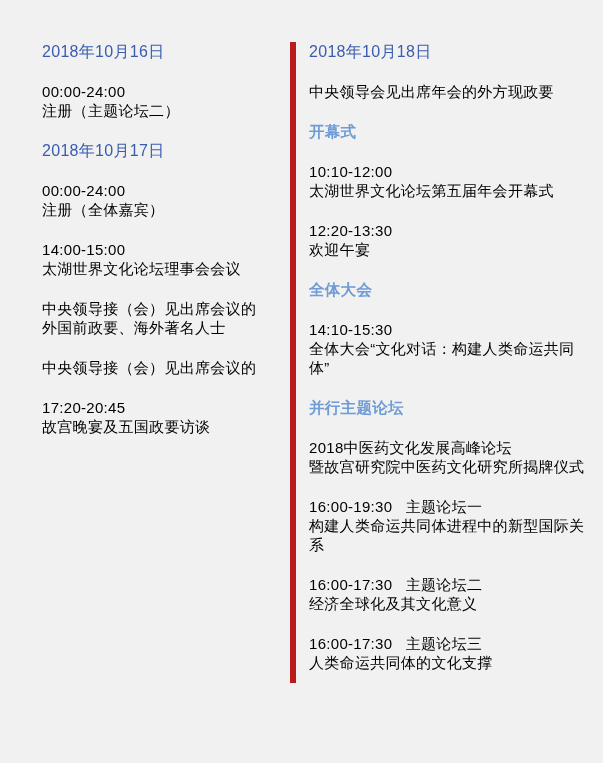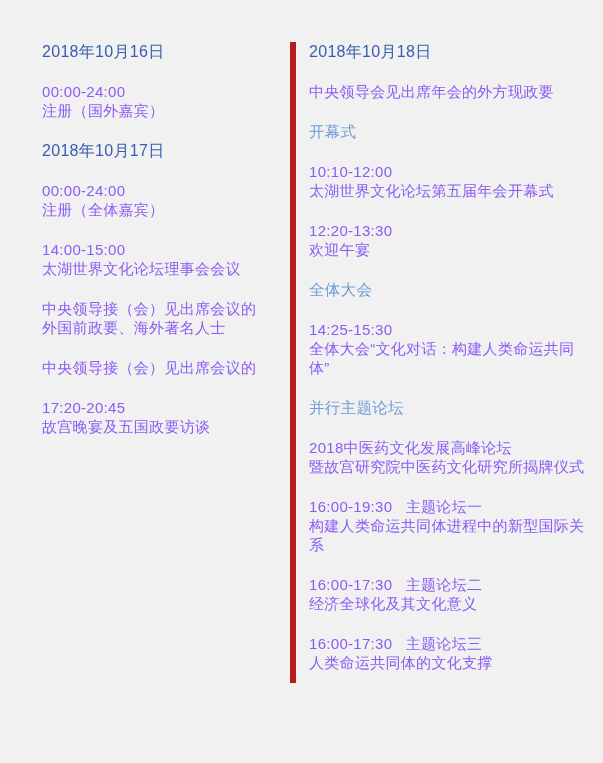--- a/index.html
+++ b/index.html
@@ -45,39 +45,39 @@
     letter-spacing: 0.3px;
   }
   .block-date .line {
     color: #3a5cb0;
     font-size: 16px;
     font-weight: 400;
   }
   .block-section .line {
     color: #6f9bd7;
     font-size: 15.5px;
-    font-weight: 400;
+    font-weight: 700;
   }
   .block-event .line {
-    color: #8b5cf6;
+    color: #000000;
     font-size: 15px;
     font-weight: 400;
   }
 </style>
 </head>
 <body>
 
 <div class="wrap">
   <div class="col col-left">
       <div class="block block-date">
         <div class="line">2018年10月16日</div>
       </div>
       <div class="block block-event">
         <div class="line">00:00-24:00</div>
-        <div class="line">注册（国外嘉宾）</div>
+        <div class="line">注册（主题论坛二）</div>
       </div>
       <div class="block block-date">
         <div class="line">2018年10月17日</div>
       </div>
       <div class="block block-event">
         <div class="line">00:00-24:00</div>
         <div class="line">注册（全体嘉宾）</div>
       </div>
       <div class="block block-event">
         <div class="line">14:00-15:00</div>
@@ -110,21 +110,21 @@
         <div class="line">太湖世界文化论坛第五届年会开幕式</div>
       </div>
       <div class="block block-event">
         <div class="line">12:20-13:30</div>
         <div class="line">欢迎午宴</div>
       </div>
       <div class="block block-section">
         <div class="line">全体大会</div>
       </div>
       <div class="block block-event">
-        <div class="line">14:25-15:30</div>
+        <div class="line">14:10-15:30</div>
         <div class="line">全体大会“文化对话：构建人类命运共同体”</div>
       </div>
       <div class="block block-section">
         <div class="line">并行主题论坛</div>
       </div>
       <div class="block block-event">
         <div class="line">2018中医药文化发展高峰论坛</div>
         <div class="line">暨故宫研究院中医药文化研究所揭牌仪式</div>
       </div>
       <div class="block block-event">

